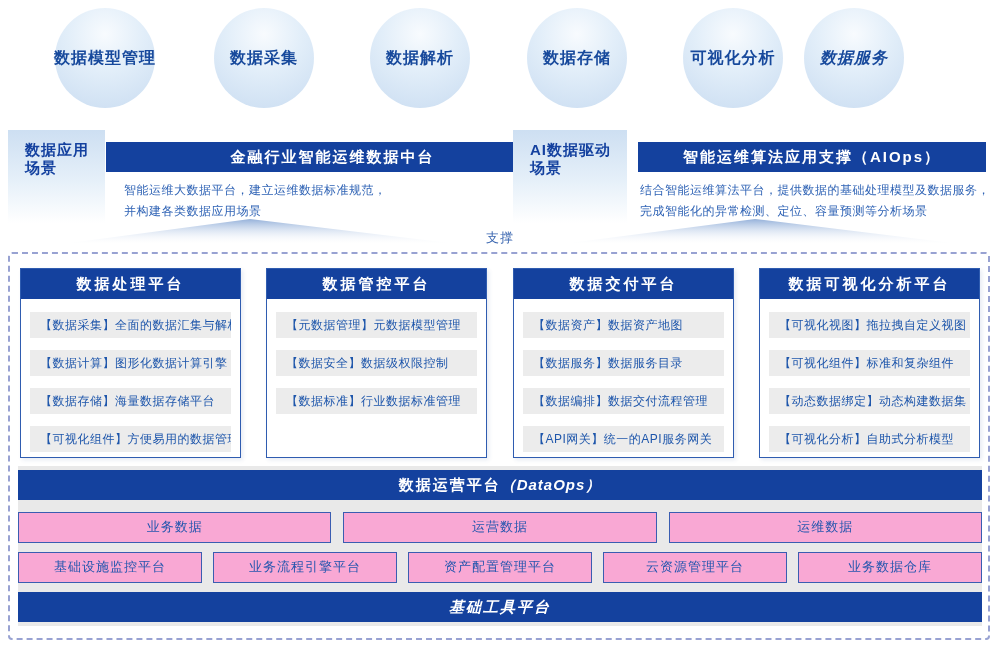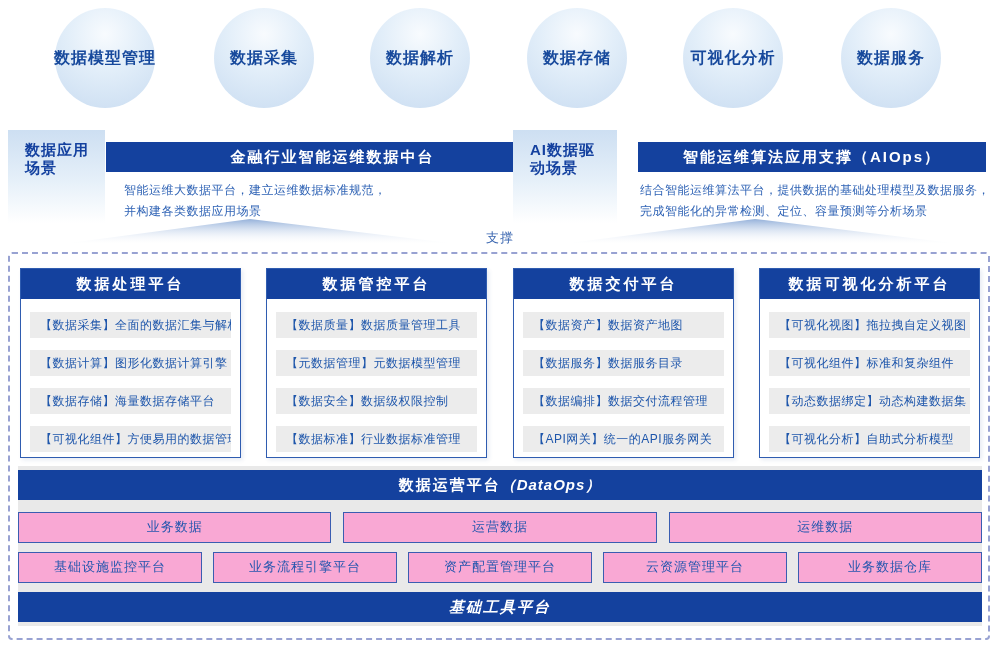--- a/index.html
+++ b/index.html
@@ -30,37 +30,37 @@
     font-size: 16px;
     font-weight: bold;
     letter-spacing: 1px;
     white-space: nowrap;
   }
   .circle.c0 { left: 55px; }
   .circle.c1 { left: 214px; }
   .circle.c2 { left: 370px; }
   .circle.c3 { left: 527px; }
   .circle.c4 { left: 683px; }
-  .circle.c5 { left: 841px; }
+  .circle.c5 { left: 804px; font-style: italic; }
 
   
   .scene-tag {
     position: absolute;
     top: 130px;
     height: 93px;
     background: linear-gradient(to bottom, #cddff2 0%, #e6f0f9 55%, #ffffff 100%);
     color: #14419f;
     font-size: 15px;
     font-weight: bold;
     letter-spacing: 1px;
     line-height: 18px;
     padding: 11px 8px 0 17px;
   }
   .scene-tag.s0 { left: 8px;   width: 97px; }
-  .scene-tag.s1 { left: 513px; width: 104px; }
+  .scene-tag.s1 { left: 513px; width: 114px; }
 
   .scene-title {
     position: absolute;
     top: 142px;
     height: 30px;
     background: #14419e;
     color: #ffffff;
     font-size: 15px;
     font-weight: bold;
     letter-spacing: 2px;
@@ -253,21 +253,20 @@
       <div class="platform-item">【数据采集】全面的数据汇集与解析</div>
       <div class="platform-item">【数据计算】图形化数据计算引擎</div>
       <div class="platform-item">【数据存储】海量数据存储平台</div>
       <div class="platform-item">【可视化组件】方便易用的数据管理</div>
     </div>
   </div>
 
   <div class="platform p1">
     <div class="platform-header">数据管控平台</div>
     <div class="platform-items">
-      <div class="platform-item">【数据质量】数据质量管理工具</div>
       <div class="platform-item">【元数据管理】元数据模型管理</div>
       <div class="platform-item">【数据安全】数据级权限控制</div>
       <div class="platform-item">【数据标准】行业数据标准管理</div>
     </div>
   </div>
 
   <div class="platform p2">
     <div class="platform-header">数据交付平台</div>
     <div class="platform-items">
       <div class="platform-item">【数据资产】数据资产地图</div>

